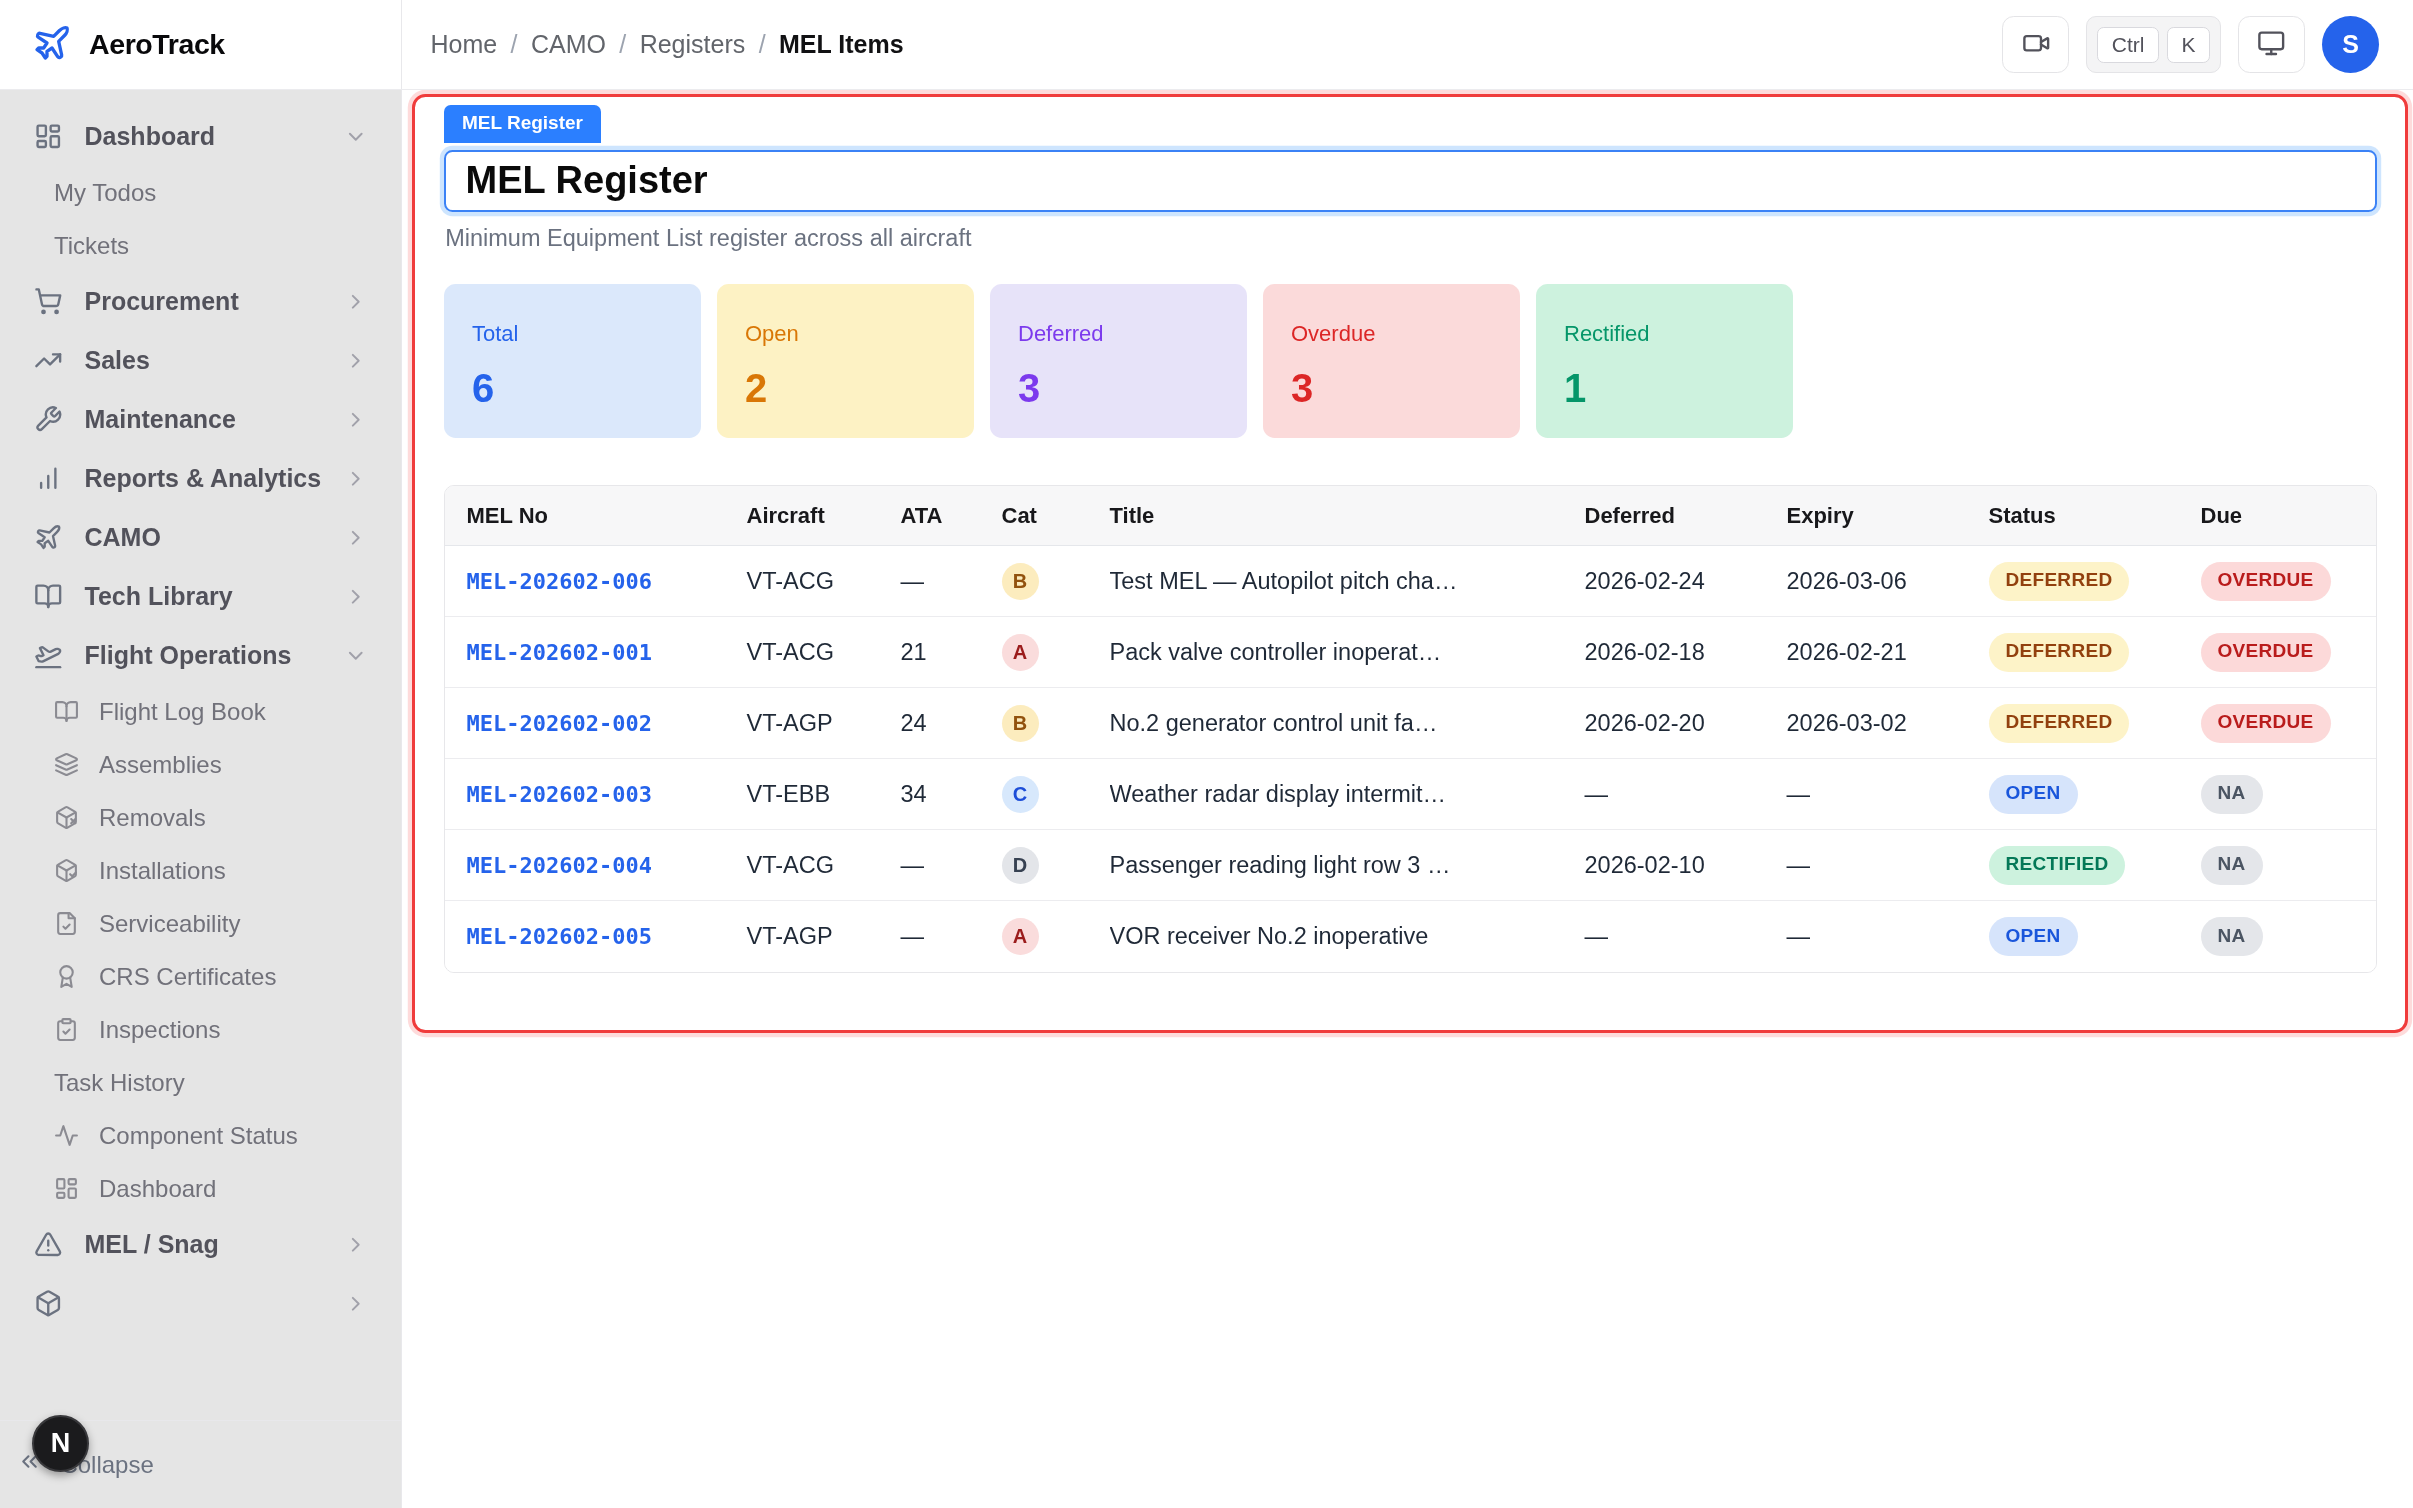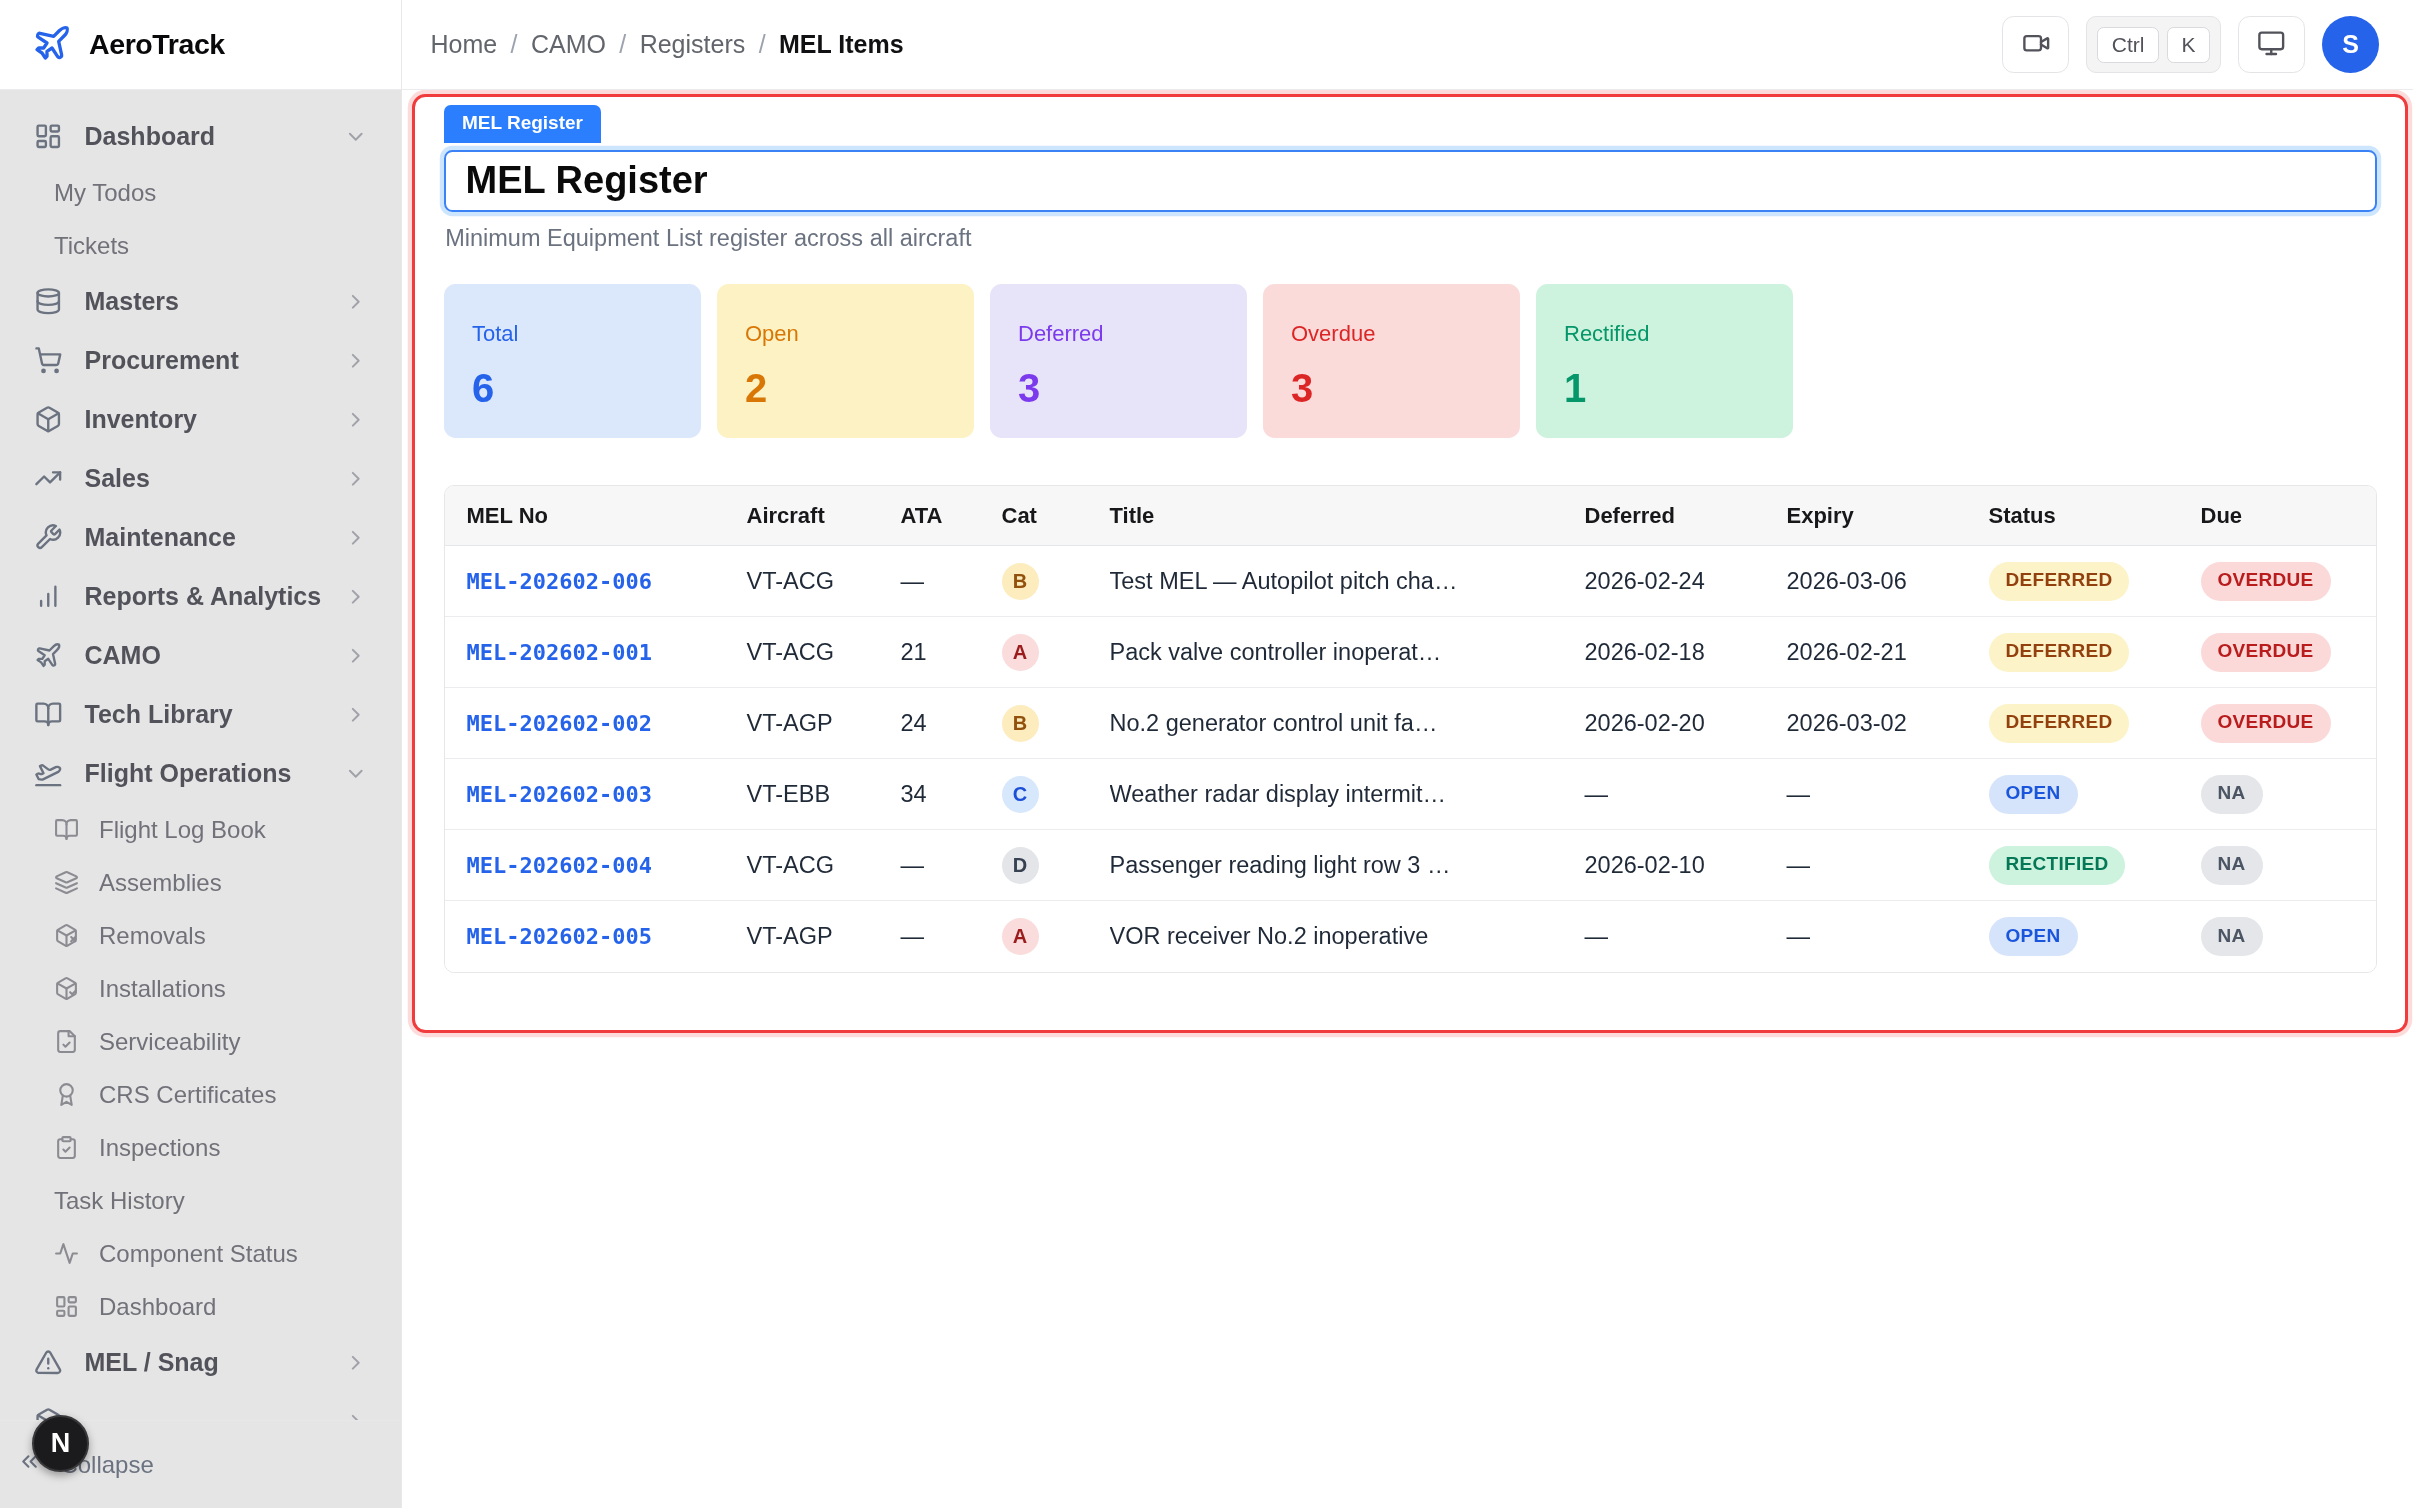--- a/index.html
+++ b/index.html
@@ -152,56 +152,26 @@
       </div>
       <div class="nav-item sub">
         <span>My Todos</span>
       </div>
       <div class="nav-item sub">
         <span>Tickets</span>
       </div>
       <div class="nav-item group">
         <span class="nicon">
           <svg viewBox="0 0 24 24" fill="none" stroke="currentColor" stroke-width="2" stroke-linecap="round" stroke-linejoin="round">
-            <ellipse cx="12" cy="5" rx="9" ry="3"></ellipse>
-            <path d="M3 5v14c0 1.66 4 3 9 3s9-1.34 9-3V5"></path>
-            <path d="M3 12c0 1.66 4 3 9 3s9-1.34 9-3"></path>
-          </svg>
-        </span>
-        <span>Masters</span>
-        <span class="chev">
-          <svg viewBox="0 0 24 24" fill="none" stroke="currentColor" stroke-width="2" stroke-linecap="round" stroke-linejoin="round">
-            <path d="m9 18 6-6-6-6"></path>
-          </svg>
-        </span>
-      </div>
-      <div class="nav-item group">
-        <span class="nicon">
-          <svg viewBox="0 0 24 24" fill="none" stroke="currentColor" stroke-width="2" stroke-linecap="round" stroke-linejoin="round">
             <circle cx="8" cy="21" r="1"></circle>
             <circle cx="19" cy="21" r="1"></circle>
             <path d="M2.05 2.05h2l2.66 12.42a2 2 0 0 0 2 1.58h9.78a2 2 0 0 0 1.95-1.57l1.65-7.43H5.12"></path>
           </svg>
         </span>
         <span>Procurement</span>
-        <span class="chev">
-          <svg viewBox="0 0 24 24" fill="none" stroke="currentColor" stroke-width="2" stroke-linecap="round" stroke-linejoin="round">
-            <path d="m9 18 6-6-6-6"></path>
-          </svg>
-        </span>
-      </div>
-      <div class="nav-item group">
-        <span class="nicon">
-          <svg viewBox="0 0 24 24" fill="none" stroke="currentColor" stroke-width="2" stroke-linecap="round" stroke-linejoin="round">
-            <path d="M21 16V8a2 2 0 0 0-1-1.73l-7-4a2 2 0 0 0-2 0l-7 4A2 2 0 0 0 3 8v8a2 2 0 0 0 1 1.73l7 4a2 2 0 0 0 2 0l7-4A2 2 0 0 0 21 16Z"></path>
-            <path d="m3.3 7 8.7 5 8.7-5"></path>
-            <path d="M12 22V12"></path>
-          </svg>
-        </span>
-        <span>Inventory</span>
         <span class="chev">
           <svg viewBox="0 0 24 24" fill="none" stroke="currentColor" stroke-width="2" stroke-linecap="round" stroke-linejoin="round">
             <path d="m9 18 6-6-6-6"></path>
           </svg>
         </span>
       </div>
       <div class="nav-item group">
         <span class="nicon">
           <svg viewBox="0 0 24 24" fill="none" stroke="currentColor" stroke-width="2" stroke-linecap="round" stroke-linejoin="round">
             <path d="m22 7-8.5 8.5-5-5L2 17"></path>

